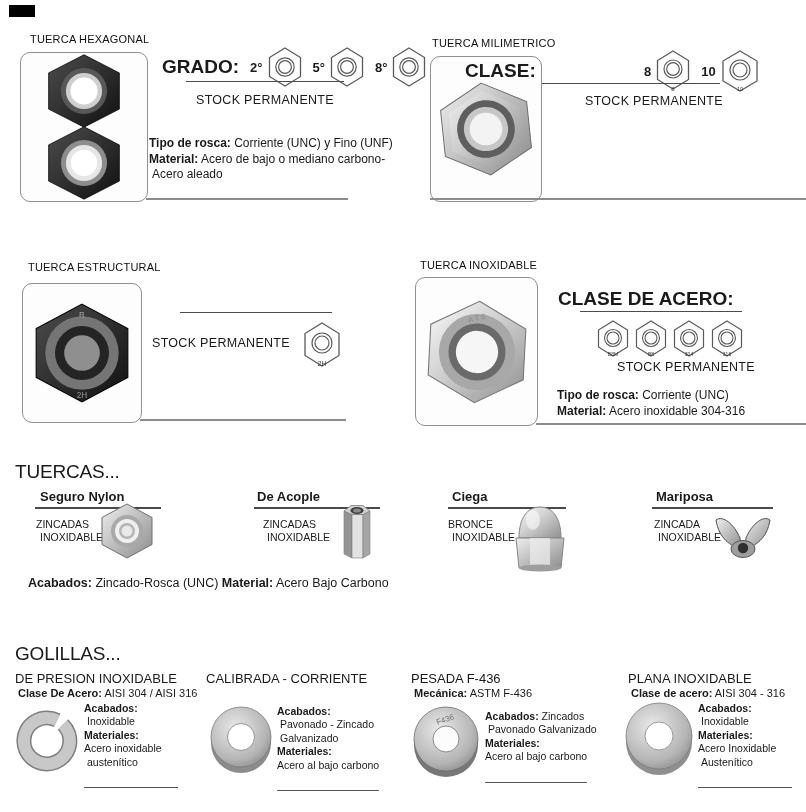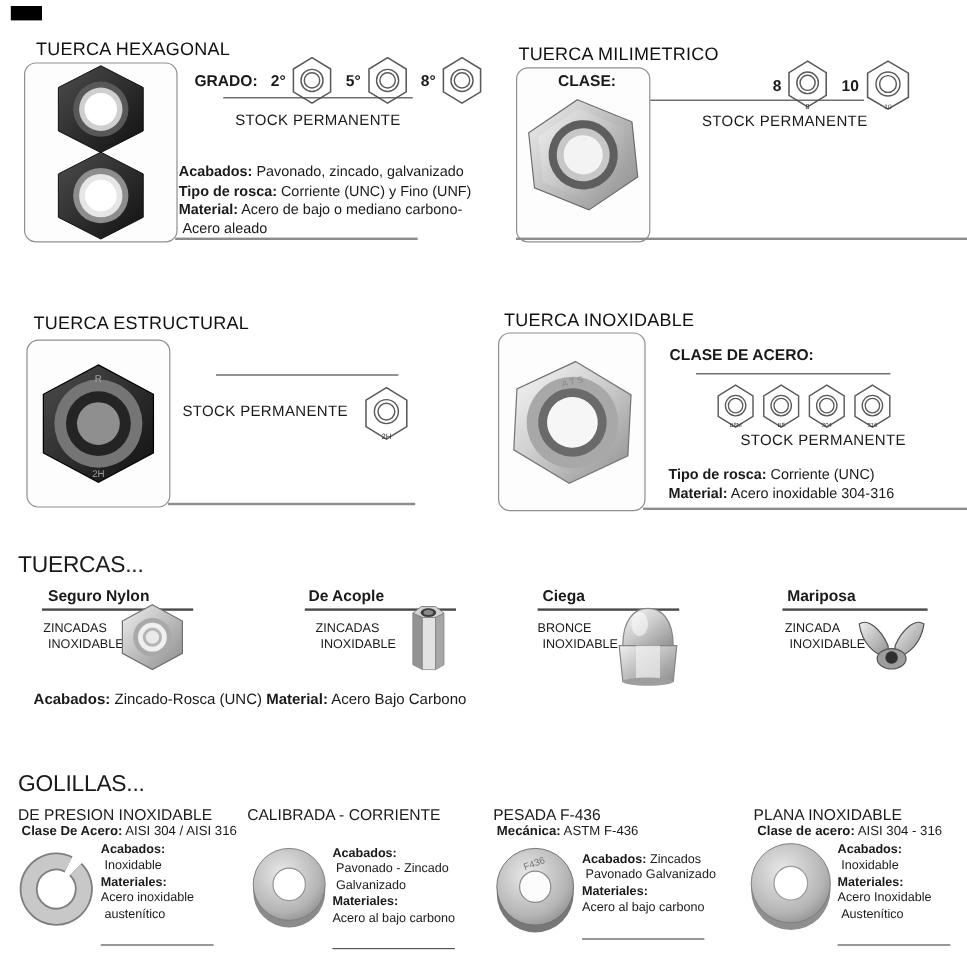--- a/index.html
+++ b/index.html
@@ -1,24 +1,24 @@
 <!DOCTYPE html>
 <html><head>
 <meta charset="utf-8">
 <style>
   html,body{margin:0;padding:0;background:#fff;}
   .page{position:relative;width:806px;height:812px;background:#fff;overflow:hidden;
         font-family:"Liberation Sans",sans-serif;color:#1a1a1a;}
   .abs{position:absolute;}
   .corner-mark{left:9px;top:5px;width:26px;height:12px;background:#000;}
-  .sec-title{font-size:15px;color:#101010;letter-spacing:.2px;white-space:nowrap;}
+  .sec-title{font-size:11px;color:#101010;letter-spacing:.2px;white-space:nowrap;}
   .imgbox{border:1px solid #8f8f8f;border-radius:10px;display:flex;flex-direction:column;
           align-items:center;justify-content:center;background:#fdfdfd;}
   .specrow{display:flex;align-items:center;gap:5px;}
-  .speclab{font-weight:bold;font-size:13px;white-space:nowrap;}
+  .speclab{font-weight:bold;font-size:19px;white-space:nowrap;}
   .specval{font-size:13px;white-space:nowrap;}
   .gnum{font-weight:bold;font-size:13px;margin-left:6px;}
   .rule{background:#4c4c4c;height:1px;}
   .rule2{background:#8c8c8c;height:2px;}
   .stock{font-size:12.5px;letter-spacing:.3px;white-space:nowrap;}
   .details{font-size:12px;line-height:1.3;}
   .details b{font-weight:bold;}
   .r-align{text-align:right;}
   .big-title{font-size:19px;letter-spacing:-.2px;white-space:nowrap;}
   .item-head{font-weight:bold;font-size:13px;white-space:nowrap;}
@@ -101,21 +101,20 @@
       <polygon points="17,1 32.5,10.5 32.5,29.5 17,39 1.5,29.5 1.5,10.5" fill="#fff" stroke="#5a5a5a" stroke-width="1.3"></polygon>
       <circle cx="17" cy="20" r="9.2" fill="none" stroke="#5a5a5a" stroke-width="1.2"></circle>
       <circle cx="17" cy="20" r="6.4" fill="none" stroke="#5a5a5a" stroke-width="1.2"></circle>
     </svg>
   </div>
 
   <div class="abs rule" style="left:186px;top:81px;width:158px"></div>
   <div class="abs stock" style="left:196px;top:93px">STOCK PERMANENTE</div>
 
   <div class="abs details" style="left:149px;top:136px;width:266px">
-    <div><b>Acabados:</b> <span>Pavonado, zincado, galvanizado</span></div>
     <div><b>Tipo de rosca:</b> <span>Corriente (UNC) y Fino (UNF)</span></div>
     <div><b>Material:</b> <span>Acero de bajo o mediano carbono-</span></div>
     <div class="ind1">Acero aleado</div>
   </div>
 
   <div class="abs rule2" style="left:146px;top:198px;width:202px"></div>
 
   <div class="abs sec-title" style="left:432px;top:37px">TUERCA MILIMETRICO</div>
 
   <div class="abs imgbox" style="left:430px;top:56px;width:110px;height:144px">

